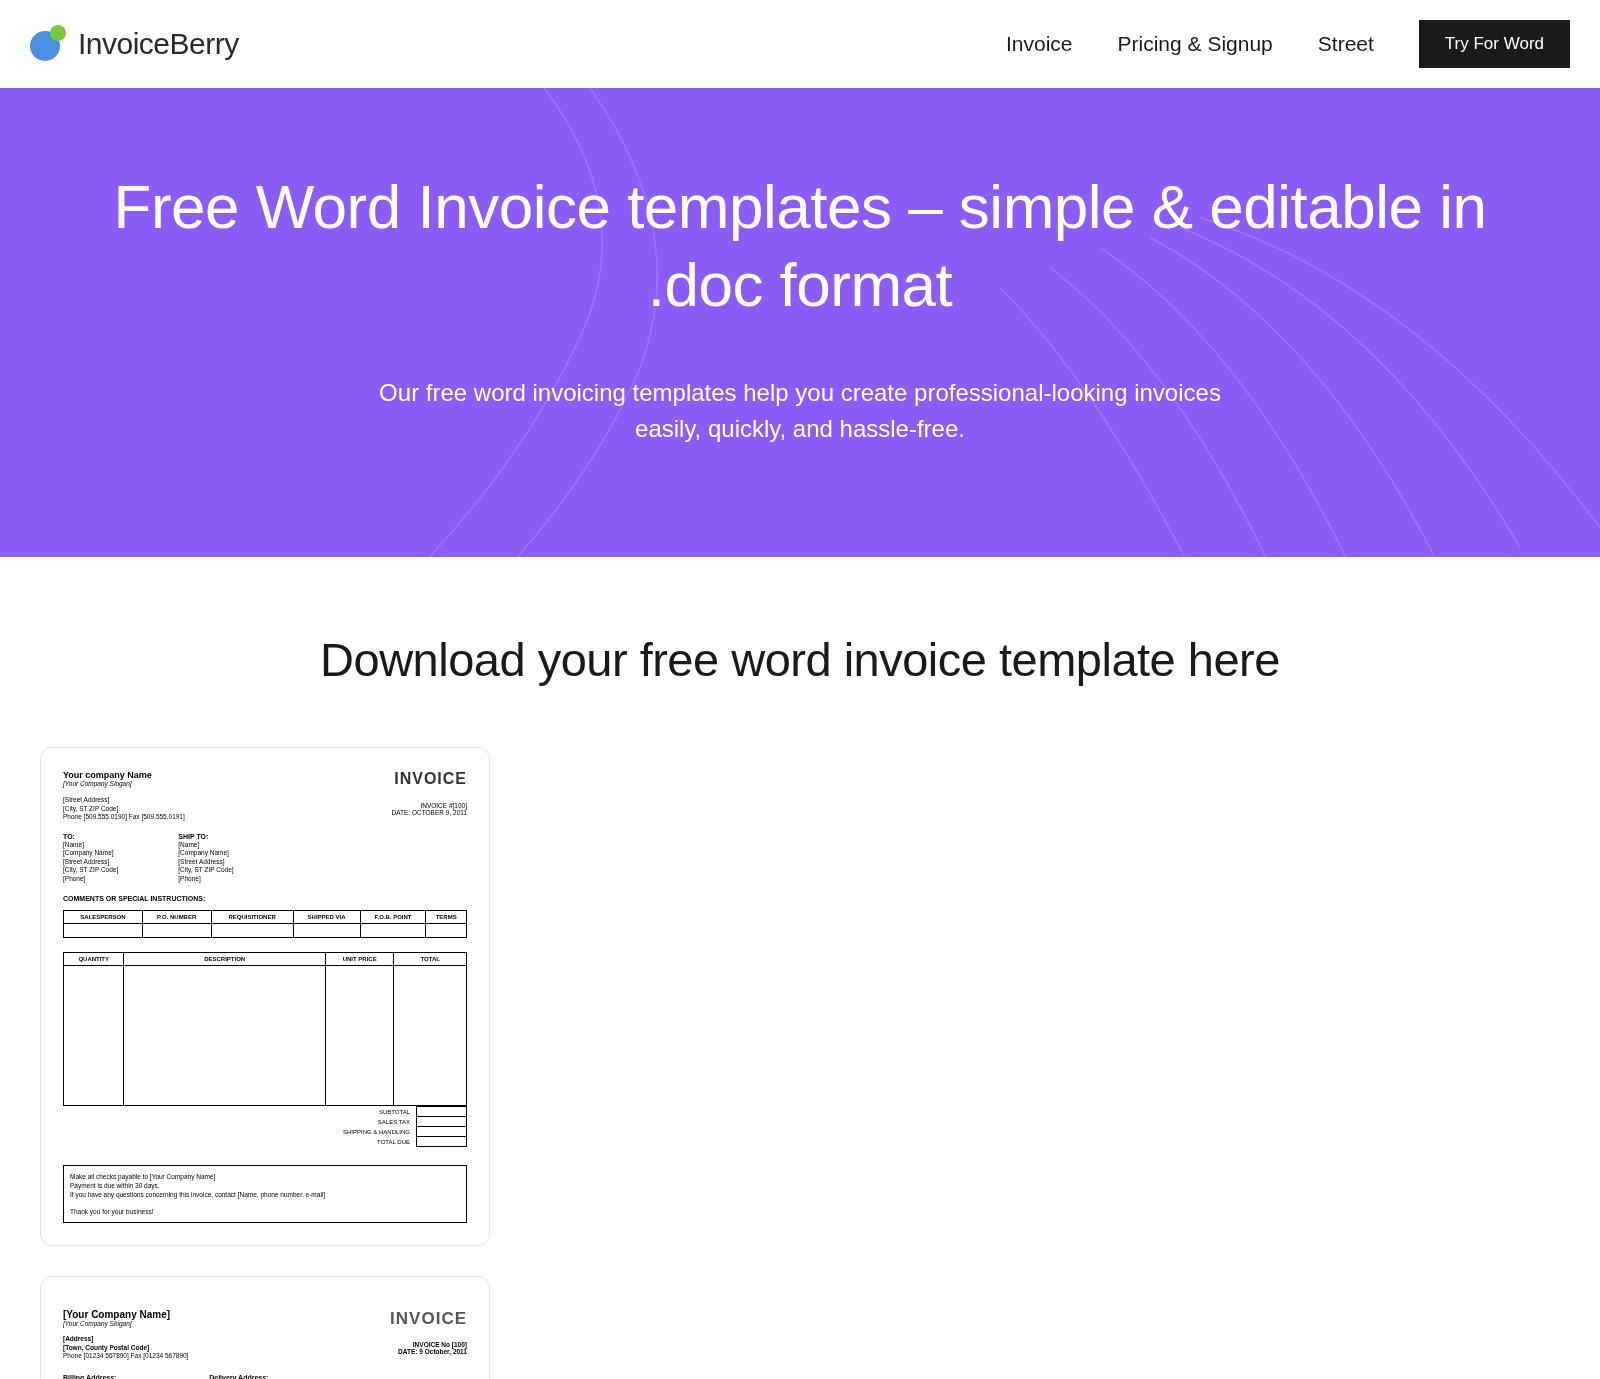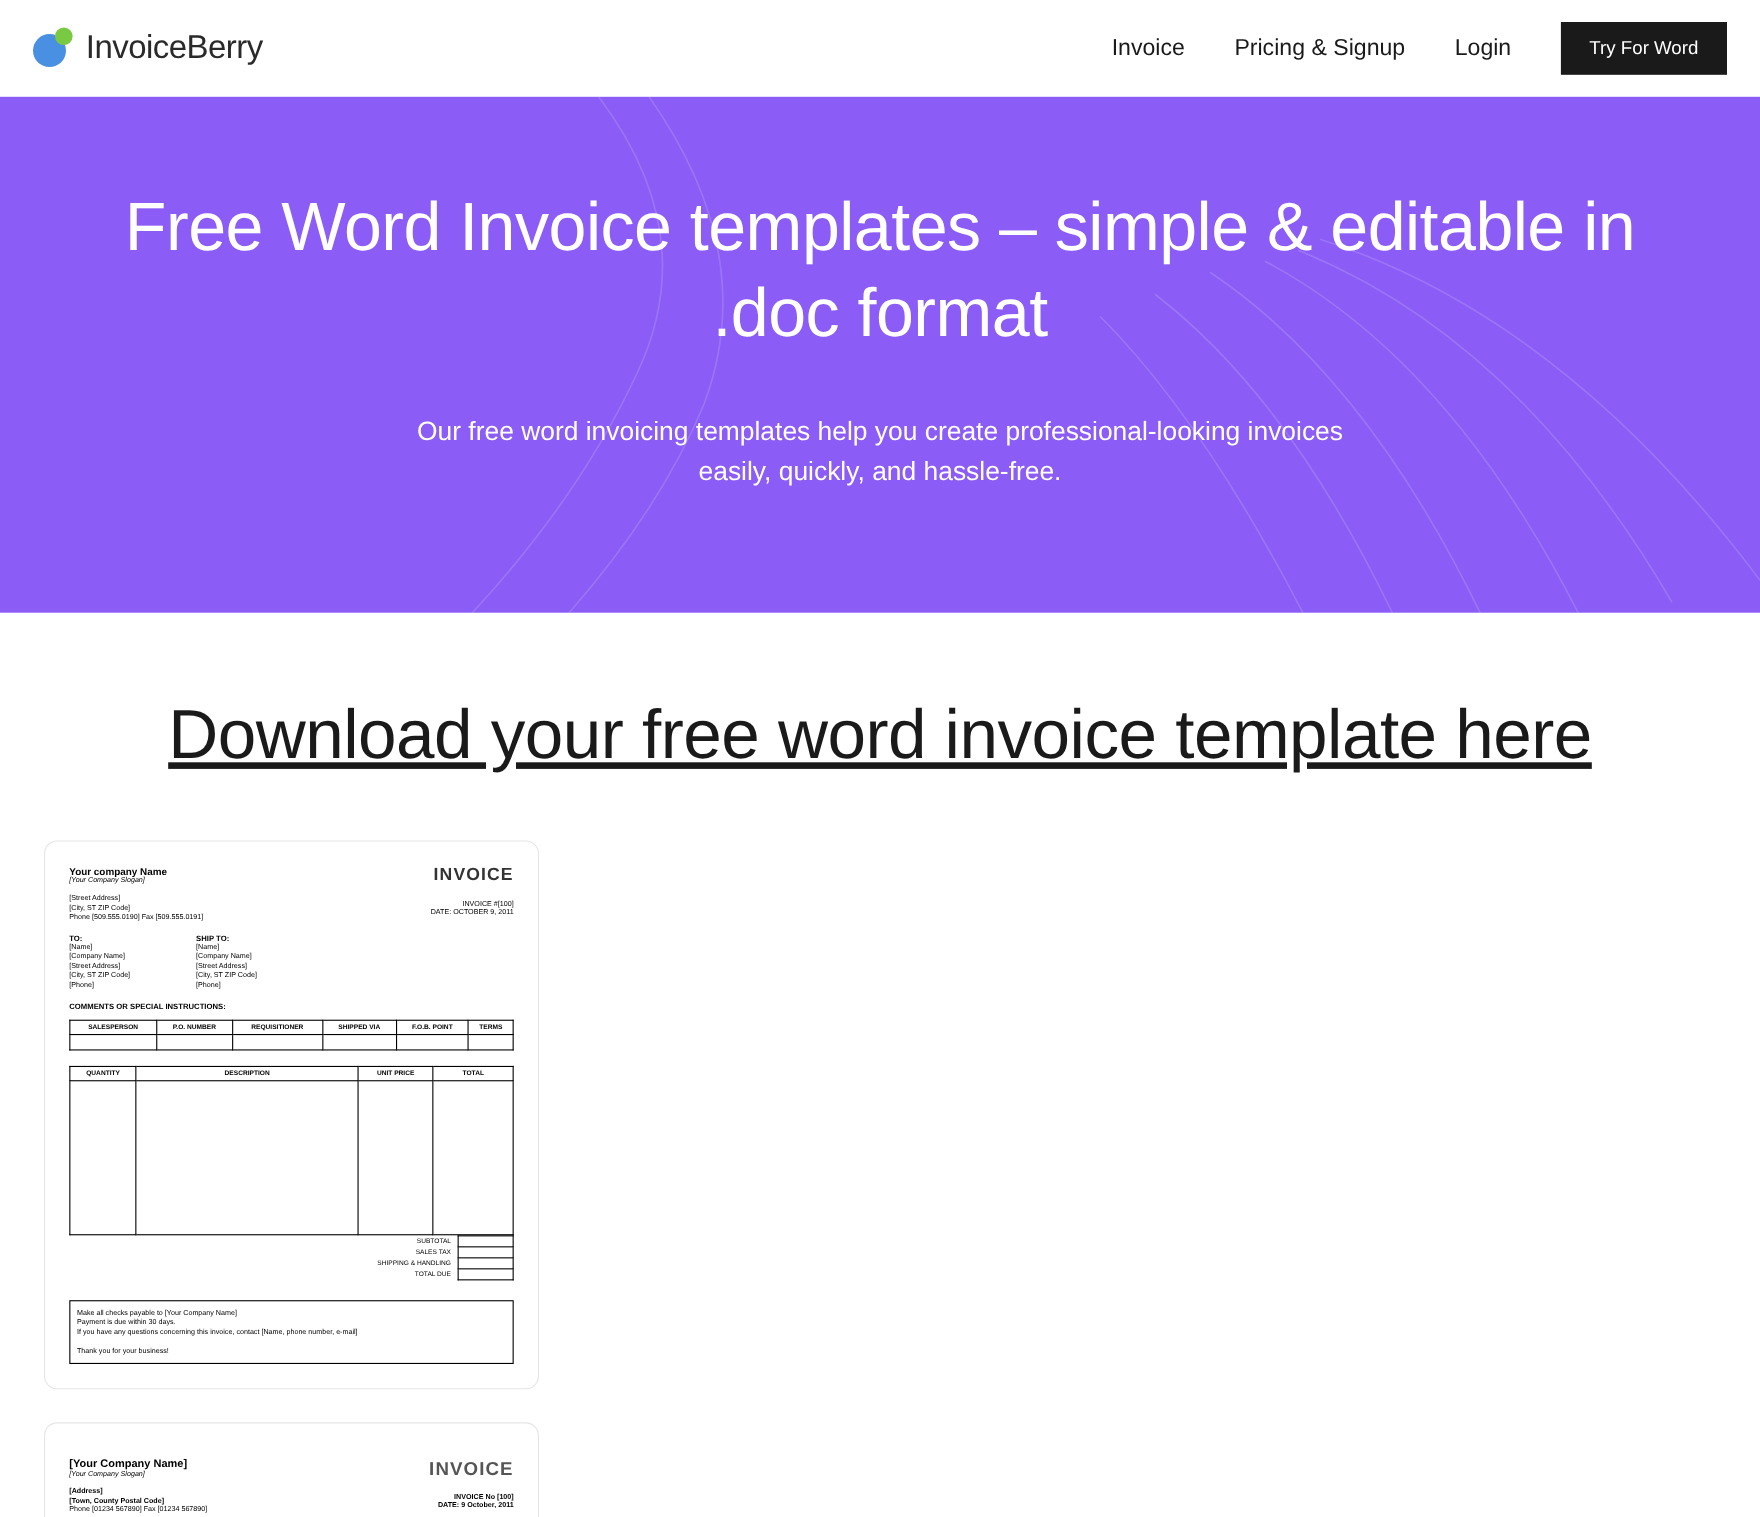--- a/index.html
+++ b/index.html
@@ -17,21 +17,21 @@
     .cta-btn { background: #1a1a1a; color: #fff; padding: 14px 26px; font-size: 17px; font-weight: 500; border: none; cursor: pointer; }
     
     
     .hero { background: #8b5cf6; padding: 80px 60px 110px; text-align: center; position: relative; overflow: hidden; }
     .hero-title { font-size: 62px; font-weight: 500; color: #fff; line-height: 1.25; max-width: 1400px; margin: 0 auto; letter-spacing: -0.5px; }
     .hero-sub { font-size: 24px; color: #fff; font-weight: 300; max-width: 850px; margin: 52px auto 0; line-height: 1.5; }
     .hero-bg { position: absolute; top: 0; left: 0; width: 100%; height: 100%; opacity: 0.15; pointer-events: none; }
     
     
     .section { padding: 75px 40px 60px; }
-    .section-title { font-size: 63px; font-weight: 500; color: #1a1a1a; text-align: center; letter-spacing: -0.5px; text-decoration: underline; }
+    .section-title { font-size: 47px; font-weight: 500; color: #1a1a1a; text-align: center; letter-spacing: -0.5px; }
     
     
     .templates { display: flex; gap: 30px; padding: 0 40px; justify-content: flex-start; flex-direction: column; }
     .template-card { width: 450px; border: 1px solid #e5e5e5; border-radius: 12px; padding: 22px; background: #fff; }
     .template-preview { width: 100%; background: #fff; font-size: 7px; color: #000; }
     
     
     .inv-header { display: flex; justify-content: space-between; margin-bottom: 4px; }
     .inv-company { font-weight: bold; font-size: 9px; }
     .inv-title { font-weight: bold; font-size: 16px; color: #333; letter-spacing: 1px; }
@@ -74,21 +74,21 @@
   <a class="logo">
     <span class="logo-icon">
       <span class="logo-circle-blue"></span>
       <span class="logo-circle-green"></span>
     </span>
     <span class="logo-text">InvoiceBerry</span>
   </a>
   <nav class="nav">
     <a class="nav-link">Invoice</a>
     <a class="nav-link">Pricing &amp; Signup</a>
-    <a class="nav-link">Login</a>
+    <a class="nav-link">Street</a>
     <button class="cta-btn">Try For Word</button>
   </nav>
 </header>
 
 <section class="hero">
   <svg class="hero-bg" viewBox="0 0 1600 470" preserveAspectRatio="xMidYMid slice">
     <g stroke="#fff" stroke-width="1.5" fill="none">
       <path d="M 500 -50 Q 650 100 580 250 Q 520 380 400 500"></path>
       <path d="M 550 -50 Q 700 120 640 280 Q 590 400 470 520"></path>
       <path d="M 1000 200 Q 1100 300 1200 500"></path>

